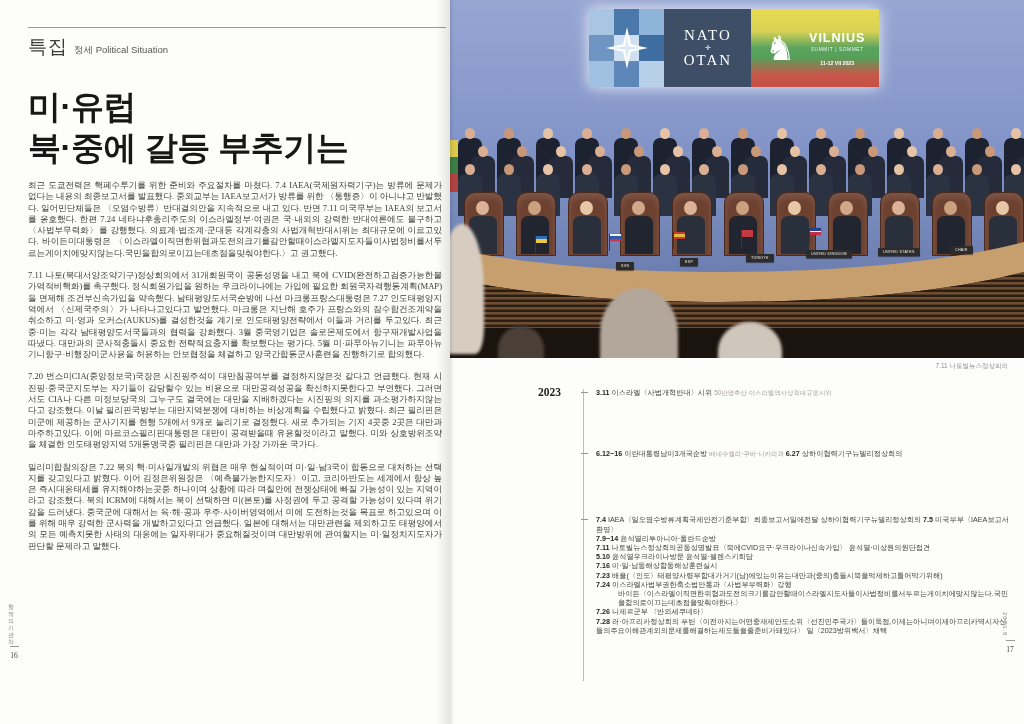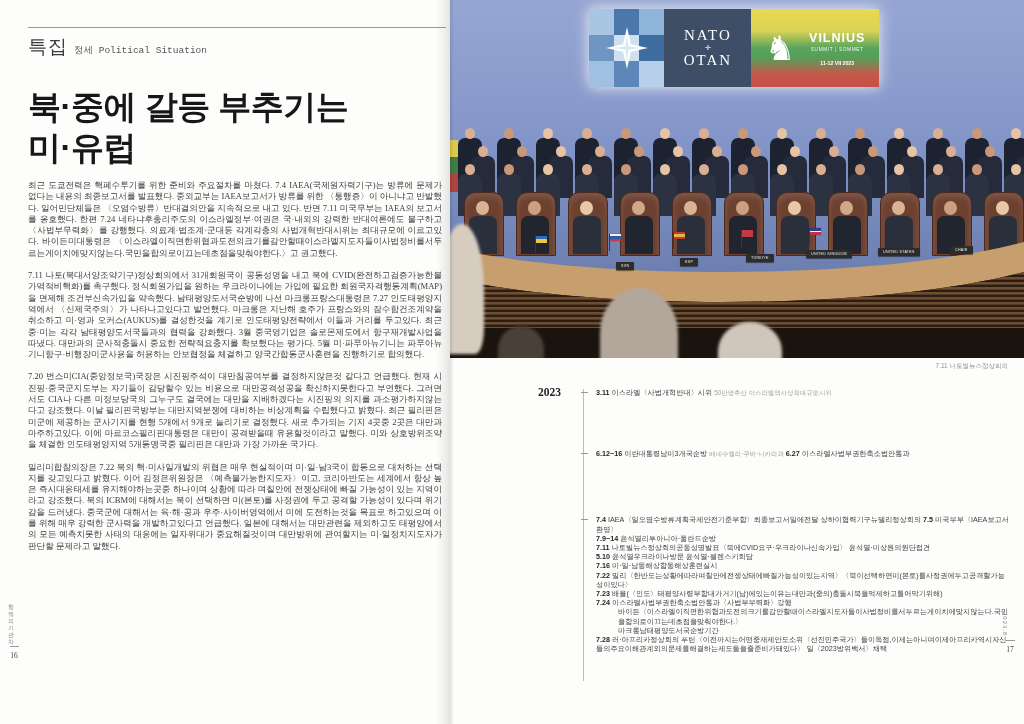--- a/index.html
+++ b/index.html
@@ -2,21 +2,21 @@
 <html><head>
 <meta charset="utf-8">
 <style>
   html,body{margin:0;padding:0;}
   body{width:1024px;height:724px;background:#f4f3f1;font-family:"Liberation Sans",sans-serif;}
   .spread{position:relative;width:1024px;height:724px;background:#fdfdfc;overflow:hidden;}
 
   
   .left-page{position:absolute;left:0;top:0;width:450px;height:724px;background:#fdfdfc;}
   .top-rule{position:absolute;left:28px;top:27px;width:418px;height:1px;background:#9a9a9a;}
-  .kicker{position:absolute;left:28px;top:34px;font-family:Liberation Mono, monospace;color:#3c3c3c;}
+  .kicker{position:absolute;left:28px;top:34px;font-family:Liberation Sans, sans-serif;color:#3c3c3c;}
   .kicker .big{font-size:19px;letter-spacing:1px;}
   .kicker .small{font-size:9.5px;color:#555;margin-left:6px;}
   .headline{position:absolute;left:28px;top:86px;width:410px;font-weight:800;font-size:33px;line-height:41px;letter-spacing:-0.5px;color:#171717;font-family:"Liberation Sans",sans-serif;}
   .body-col{position:absolute;left:28px;top:180px;width:414px;}
   .para{font-family:"Liberation Serif",serif;font-size:8.6px;line-height:11.3px;color:#3a3a3a;text-align:justify;margin:0 0 11px 0;word-break:break-all;}
 
   .spine{position:absolute;color:#777;text-align:center;}
   .spine .vtxt{writing-mode:vertical-rl;font-size:6px;letter-spacing:1px;color:#888;}
   .spine .dash{width:9px;height:1px;background:#999;margin:4px auto;}
   .spine .pnum{font-size:7.5px;color:#444;font-family:"Liberation Serif",serif;}
@@ -77,22 +77,22 @@
 <body>
 
 <div class="spread">
 
   <div class="left-page">
     <div class="top-rule"></div>
     <div class="kicker">
       <span class="big">특집</span><span class="small">정세 Political Situation</span>
     </div>
     <div class="headline">
+      <div>미·유럽</div>
       <div>북·중에 갈등 부추기는</div>
-      <div>미·유럽</div>
     </div>
     <div class="body-col">
         <p class="para">최근 도쿄전력은 핵폐수투기를 위한 준비와 주요절차를 마쳤다. 7.4 IAEA(국제원자력기구)는 방류에 문제가 없다는 내용의 최종보고서를 발표했다. 중외교부는 IAEA보고서가 방류를 위한 〈통행증〉이 아니냐고 반발했다. 일어민단체들은 〈오염수방류〉반대결의안을 지속적으로 내고 있다. 반면 7.11 미국무부는 IAEA의 보고서를 옹호했다. 한편 7.24 네타냐후총리주도의 이스라엘정부·여권은 국·내외의 강력한 반대여론에도 불구하고 〈사법부무력화〉를 강행했다. 의료계·법조계·군대등 각계각층의 사법개혁반대시위는 최대규모에 이르고있다. 바이든미대통령은 〈이스라엘이직면한위협과도전의크기를감안할때이스라엘지도자들이사법정비를서두르는게이치에맞지않는다.국민을합의로이끄는데초점을맞춰야한다.〉고 권고했다.</p>
         <p class="para">7.11 나토(북대서양조약기구)정상회의에서 31개회원국이 공동성명을 내고 북에 CVID(완전하고검증가능한불가역적비핵화)를 촉구했다. 정식회원가입을 원하는 우크라이나에는 가입에 필요한 회원국자격행동계획(MAP)을 면제해 조건부신속가입을 약속했다. 남태평양도서국순방에 나선 마크롱프랑스대통령은 7.27 인도태평양지역에서 〈신제국주의〉가 나타나고있다고 발언했다. 마크롱은 지난해 호주가 프랑스와의 잠수함건조계약을 취소하고 미·영과 오커스(AUKUS)를 결성한것을 계기로 인도태평양전략에서 이들과 거리를 두고있다. 최근 중·미는 각각 남태평양도서국들과의 협력을 강화했다. 3월 중국영기업은 솔로몬제도에서 항구재개발사업을 따냈다. 대만과의 군사적충돌시 중요한 전략적요충지를 확보했다는 평가다. 5월 미·파푸아뉴기니는 파푸아뉴기니항구·비행장미군사용을 허용하는 안보협정을 체결하고 양국간합동군사훈련을 진행하기로 합의했다.</p>
         <p class="para">7.20 번스미CIA(중앙정보국)국장은 시진핑주석이 대만침공여부를 결정하지않은것 같다고 언급했다. 현재 시진핑·중국군지도부는 자기들이 감당할수 있는 비용으로 대만공격성공을 확신하지못한다고 부연했다. 그러면서도 CIA나 다른 미정보당국의 그누구도 결국에는 대만을 지배하겠다는 시진핑의 의지를 과소평가하지않는다고 강조했다. 이날 필리핀국방부는 대만지역분쟁에 대비하는 비상계획을 수립했다고 밝혔다. 최근 필리핀은 미군에 제공하는 군사기지를 현행 5개에서 9개로 늘리기로 결정했다. 새로 추가되는 기지 4곳중 2곳은 대만과 마주하고있다. 이에 마르코스필리핀대통령은 대만이 공격받을때 유용할것이라고 말했다. 미와 상호방위조약을 체결한 인도태평양지역 5개동맹국중 필리핀은 대만과 가장 가까운 국가다.</p>
         <p class="para">밀리미합참의장은 7.22 북의 핵·미사일개발의 위협은 매우 현실적이며 미·일·남3국이 합동으로 대처하는 선택지를 갖고있다고 밝혔다. 이어 김정은위원장은 〈예측불가능한지도자〉이고, 코리아반도는 세계에서 항상 높은 즉시대응태세를 유지해야하는곳중 하나이며 상황에 따라 며칠안에 전쟁상태에 빠질 가능성이 있는 지역이라고 강조했다. 북의 ICBM에 대해서는 북이 선택하면 미(본토)를 사정권에 두고 공격할 가능성이 있다며 위기감을 드러냈다. 중국군에 대해서는 육·해·공과 우주·사이버영역에서 미에 도전하는것을 목표로 하고있으며 이를 위해 매우 강력한 군사력을 개발하고있다고 언급했다. 일본에 대해서는 대만관련을 제외하고도 태평양에서의 모든 예측치못한 사태의 대응에는 일자위대가 중요해질것이며 대만방위에 관여할지는 미·일정치지도자가 판단할 문제라고 말했다.</p>
       </div>
     <div class="spine spine-left">
       <div class="vtxt">항쟁의기관차</div>
       <div class="dash"></div>
@@ -293,33 +293,32 @@
     <div class="photo-caption">7.11 나토빌뉴스정상회의</div>
 
     <div class="timeline">
       <div class="tl-year">2023</div>
       <div class="tl-vline"></div>
       <div class="tl-entries">
           <div class="tl-group" style="margin-top: 0px;">
             <div class="tl-line"><span class="seg-date">3.11 </span><span class="seg-main">이스라엘〈사법개혁반대〉시위 </span><span class="seg-gray">50만명추산 이스라엘역사상최대규모시위</span></div>
           </div>
           <div class="tl-group" style="margin-top: 52px;">
-            <div class="tl-line"><span class="seg-date">6.12~16 </span><span class="seg-main">이란대통령남미3개국순방 </span><span class="seg-gray">베네수엘라·쿠바·니카라과</span><span class="seg-main">   </span><span class="seg-date">6.27 </span><span class="seg-main">이스라엘사법부권한축소법안통과</span></div>
+            <div class="tl-line"><span class="seg-date">6.12~16 </span><span class="seg-main">이란대통령남미3개국순방 </span><span class="seg-gray">베네수엘라·쿠바·니카라과</span><span class="seg-main">   </span><span class="seg-date">6.27 </span><span class="seg-main">상하이협력기구뉴델리정상회의</span></div>
           </div>
           <div class="tl-group" style="margin-top: 57px;">
             <div class="tl-line"><span class="seg-date">7.4 </span><span class="seg-main">IAEA〈일오염수방류계획국제안전기준부합〉최종보고서일에전달  상하이협력기구뉴델리정상회의  </span><span class="seg-date">7.5 </span><span class="seg-main">미국무부〈IAEA보고서환영〉</span></div>
             <div class="tl-line"><span class="seg-date">7.9~14 </span><span class="seg-main">윤석열리투아니아·폴란드순방</span></div>
             <div class="tl-line"><span class="seg-date">7.11 </span><span class="seg-main">나토빌뉴스정상회의공동성명발표〈북에CVID요구·우크라이나신속가입〉 윤석열·미상원의원단접견</span></div>
             <div class="tl-line"><span class="seg-date">5.10 </span><span class="seg-main">윤석열우크라이나방문 윤석열·젤렌스키회담</span></div>
             <div class="tl-line"><span class="seg-date">7.16 </span><span class="seg-main">미·일·남동해상합동해상훈련실시</span></div>
-            <div class="tl-line"><span class="seg-date">7.22 </span><span class="seg-main">밀리〈한반도는상황에따라며칠안에전쟁상태에빠질가능성이있는지역〉〈북이선택하면미(본토)를사정권에두고공격할가능성이있다〉</span></div>
             <div class="tl-line"><span class="seg-date">7.23 </span><span class="seg-main">배욜(〈인도〉태평양사령부함대가거기(남)에있는이유는대만과(중의)충돌시북을억제하고틀어막기위해)</span></div>
             <div class="tl-line"><span class="seg-date">7.24 </span><span class="seg-main">이스라엘사법부권한축소법안통과〈사법부무력화〉강행</span></div>
             <div class="tl-line indent"><span class="seg-main">바이든〈이스라엘이직면한위협과도전의크기를감안할때이스라엘지도자들이사법정비를서두르는게이치에맞지않는다.국민을합의로이끄는데초점을맞춰야한다.〉</span></div>
-            <div class="tl-line indent"><span class="seg-main">마크롱남태평양도서국순방기간</span></div>
+            <div class="tl-line"><span class="seg-date">7.26 </span><span class="seg-main">니제르군부 〈반외세쿠데타〉</span></div>
             <div class="tl-line"><span class="seg-date">7.28 </span><span class="seg-main">러·아프리카정상회의 푸틴〈이전까지는어떤중재제안도소위〈선진민주국가〉들이독점,이제는아니며이제아프리카역시자신들의주요이해관계외의문제를해결하는제도들을줄준비가돼있다〉 일〈2023방위백서〉채택</span></div>
           </div>
         </div>
     </div>
 
     <div class="spine spine-right" style="left:552px;">
       <div class="vtxt">2023.8</div>
       <div class="dash"></div>
       <div class="pnum">17</div>
     </div>

